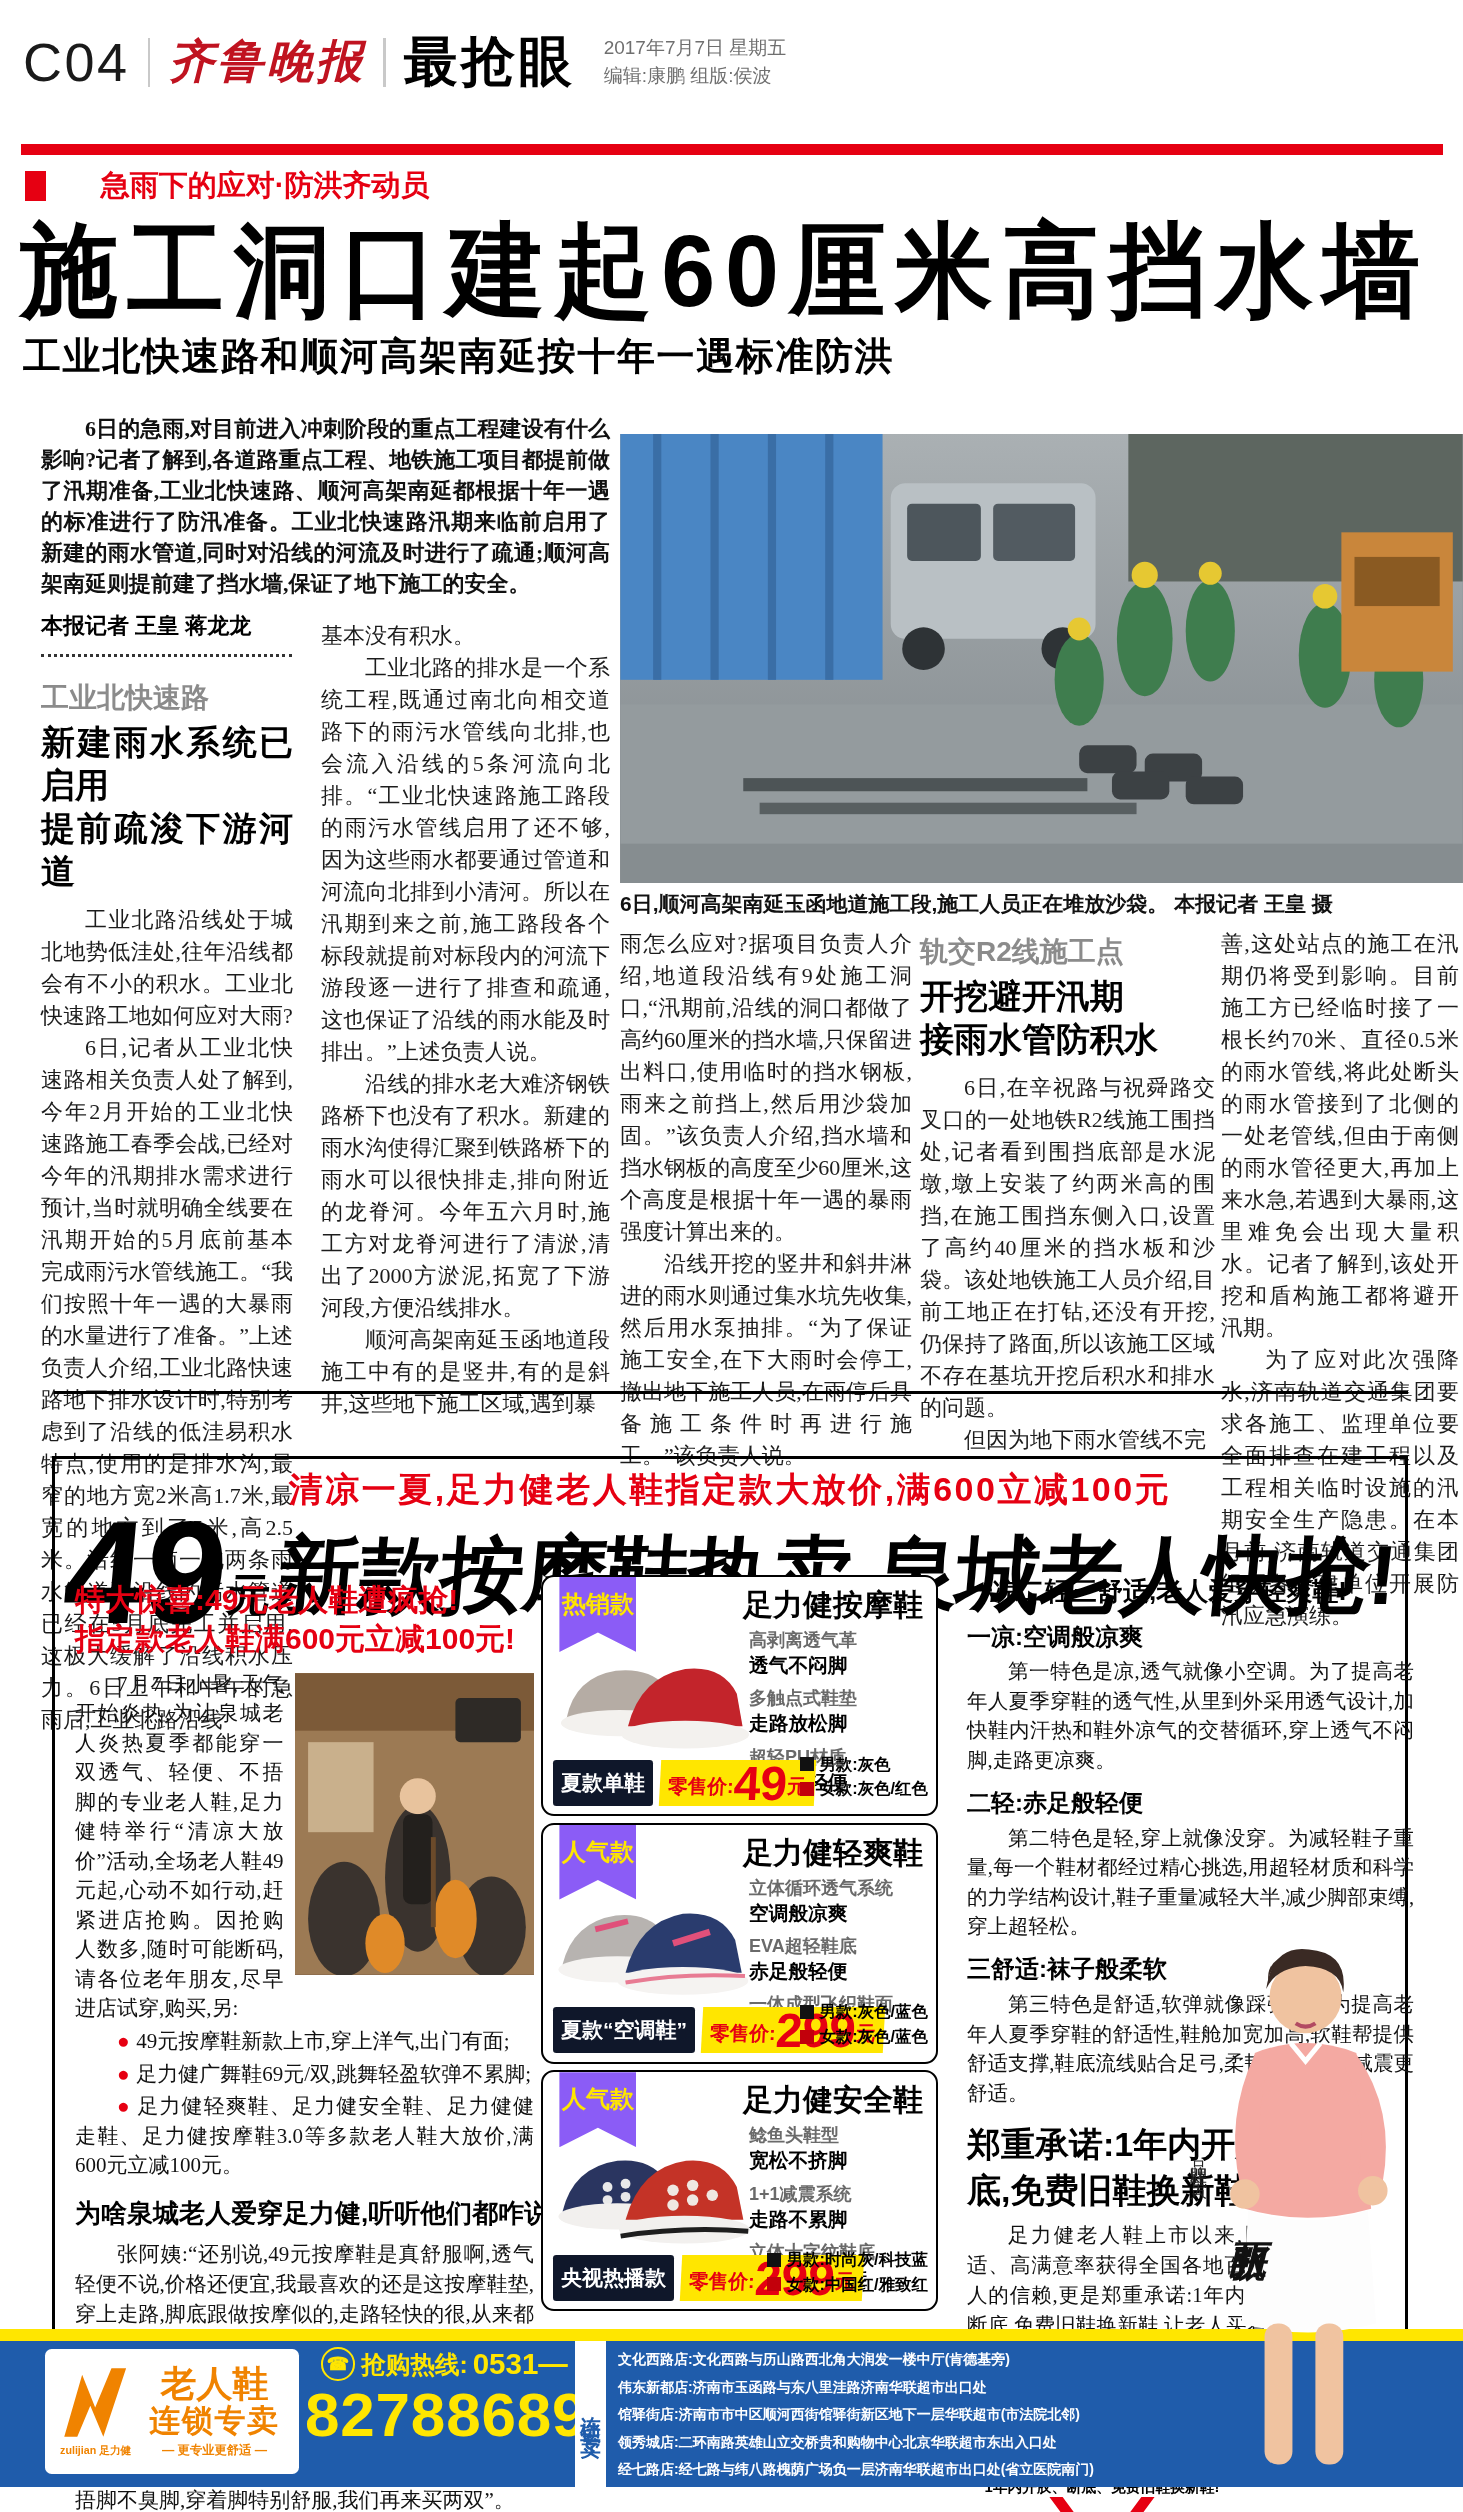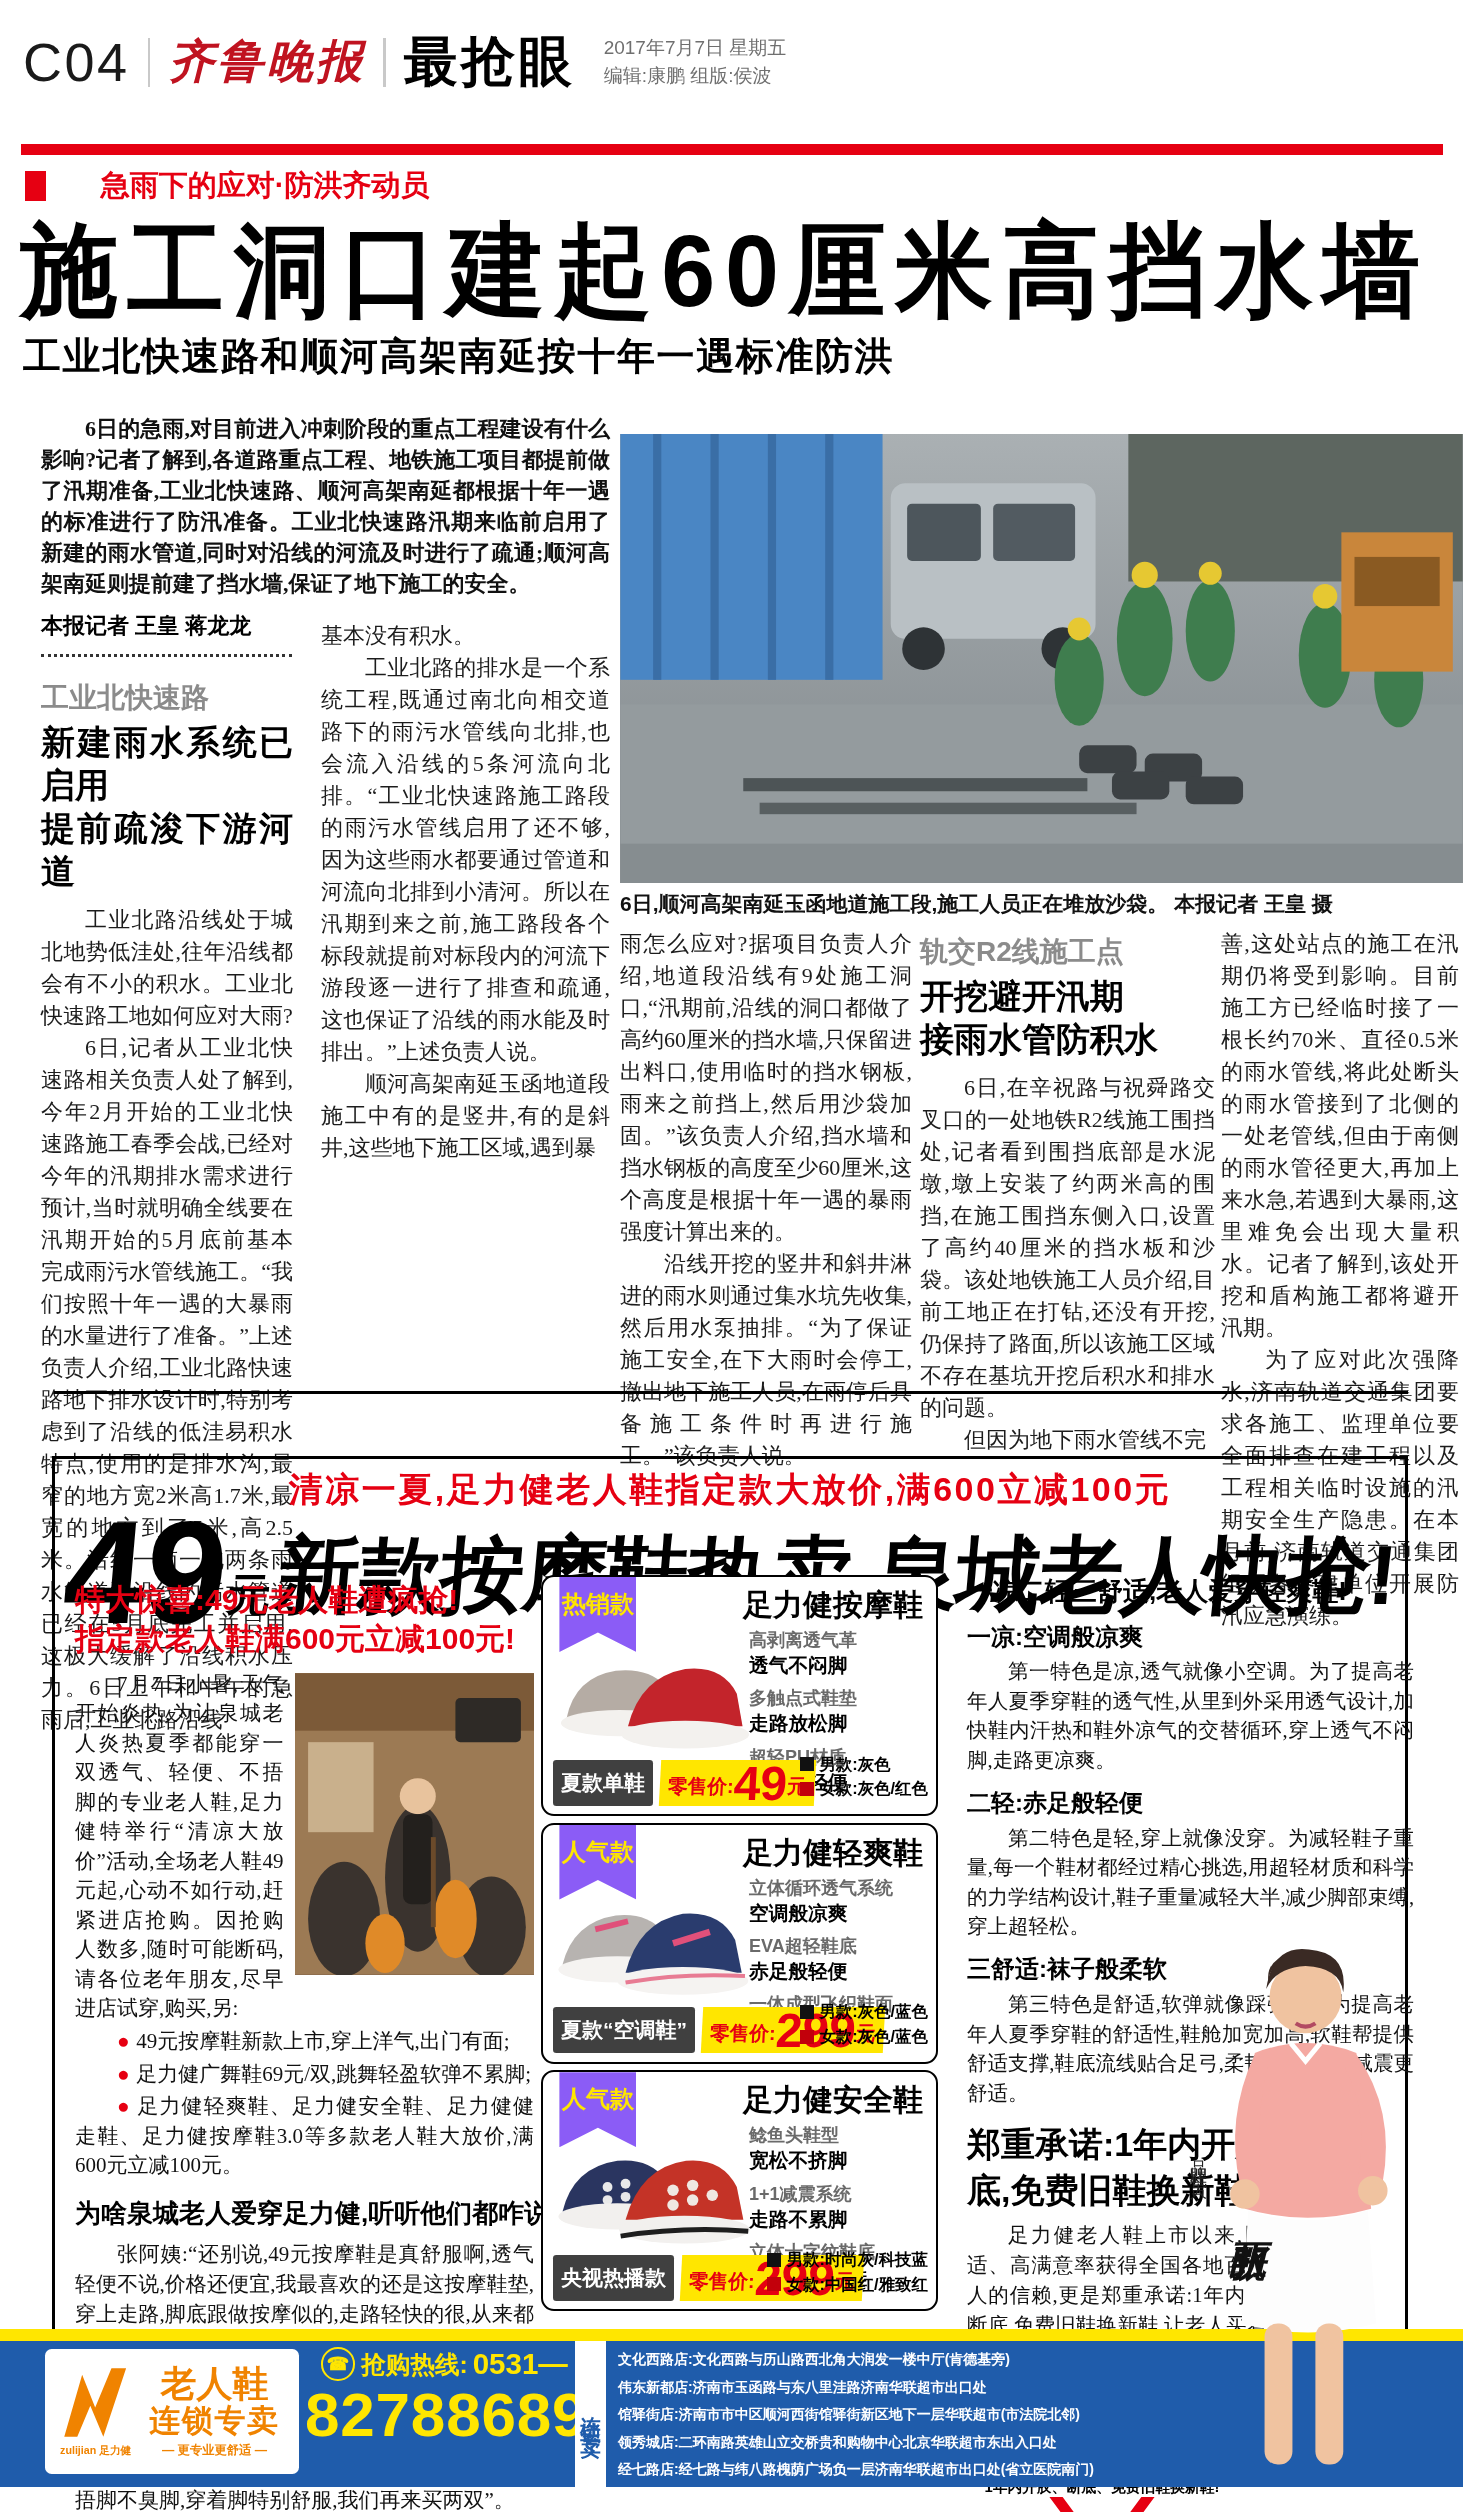--- a/index.html
+++ b/index.html
@@ -66,21 +66,21 @@
   .ad-mid{position:absolute;top:1575px;left:541px;width:397px;}
   .card{position:relative;height:241px;border:2.5px solid #000;border-radius:13px;background:#fff;margin-bottom:6.6px;box-sizing:border-box;overflow:hidden;}
   .ribbon{position:absolute;left:16.4px;top:0;width:77px;height:75px;background:#8b5cf6;color:#ffe600;font-weight:900;font-size:24px;text-align:center;line-height:54px;clip-path:polygon(0 0,100% 0,100% 100%,50% 74%,0 100%);}
   .p-title{position:absolute;right:13px;top:8.2px;font-size:30px;font-weight:900;color:#000;}
   .feats{position:absolute;right:13px;top:51px;width:174px;}
   .feat{margin-bottom:7.4px;}
   .feat .f1{display:block;color:#6a6a6a;font-size:18px;font-weight:bold;}
   .feat .f2{display:block;color:#000;font-size:19.7px;font-weight:900;}
   .shoe{position:absolute;left:6.6px;top:43px;width:201px;height:135px;}
   .p-bottom{position:absolute;left:9.8px;bottom:8.2px;display:flex;align-items:stretch;}
-  .p-tag{background:#404040;color:#fff;font-weight:900;font-size:21px;padding:6.6px 8.2px;border-radius:3.3px;white-space:nowrap;display:flex;align-items:center;}
+  .p-tag{background:#0f172a;color:#fff;font-weight:900;font-size:21px;padding:6.6px 8.2px;border-radius:3.3px;white-space:nowrap;display:flex;align-items:center;}
   .p-price{background:#ffe600;margin-left:6.6px;padding:1.6px 8.2px;display:flex;align-items:flex-end;transform:skewX(-3deg);}
   .p-price .pl{color:#e60012;font-size:19.7px;font-weight:900;padding-bottom:4.9px;}
   .p-price .pv{color:#e60012;font-size:48px;font-weight:900;line-height:43px;}
   .p-price .pu{color:#e60012;font-size:19.7px;font-weight:900;padding-bottom:4.9px;}
   .legend{position:absolute;right:8.2px;bottom:13px;font-size:16.4px;font-weight:bold;color:#000;line-height:24.6px;white-space:nowrap;}
   .legend .sq{display:inline-block;width:14px;height:14px;margin-right:5.7px;vertical-align:-1.6px;}
   .legend .sq.m{background:#111;}
   .legend .sq.f{background:#c2000b;}
 
   
@@ -211,20 +211,21 @@
       <div class="t">新建雨水系统已启用</div>
       <div class="t">提前疏浚下游河道</div>
     </div>
     <p>工业北路沿线处于城北地势低洼处,往年沿线都会有不小的积水。工业北快速路工地如何应对大雨?</p>
     <p>6日,记者从工业北快速路相关负责人处了解到,今年2月开始的工业北快速路施工春季会战,已经对今年的汛期排水需求进行预计,当时就明确全线要在汛期开始的5月底前基本完成雨污水管线施工。“我们按照十年一遇的大暴雨的水量进行了准备。”上述负责人介绍,工业北路快速路地下排水设计时,特别考虑到了沿线的低洼易积水特点,使用的是排水沟,最窄的地方宽2米高1.7米,最宽的地方到了5米,高2.5米。沿线一南一北两条雨水管道和沿线的污水管道已经在5月底完工并启用,这极大缓解了沿线积水压力。6日上午和中午的急雨后,工业北路沿线</p>
   </div>
 
   <div class="col col2">
     <p class="noind">基本没有积水。</p>
     <p>工业北路的排水是一个系统工程,既通过南北向相交道路下的雨污水管线向北排,也会流入沿线的5条河流向北排。“工业北快速路施工路段的雨污水管线启用了还不够,因为这些雨水都要通过管道和河流向北排到小清河。所以在汛期到来之前,施工路段各个标段就提前对标段内的河流下游段逐一进行了排查和疏通,这也保证了沿线的雨水能及时排出。”上述负责人说。</p>
+    <p>沿线的排水老大难济钢铁路桥下也没有了积水。新建的雨水沟使得汇聚到铁路桥下的雨水可以很快排走,排向附近的龙脊河。今年五六月时,施工方对龙脊河进行了清淤,清出了2000方淤泥,拓宽了下游河段,方便沿线排水。</p>
     <p>顺河高架南延玉函地道段施工中有的是竖井,有的是斜井,这些地下施工区域,遇到暴</p>
   </div>
 
   <div class="col col3">
     <p class="noind">雨怎么应对?据项目负责人介绍,地道段沿线有9处施工洞口,“汛期前,沿线的洞口都做了高约60厘米的挡水墙,只保留进出料口,使用临时的挡水钢板,雨来之前挡上,然后用沙袋加固。”该负责人介绍,挡水墙和挡水钢板的高度至少60厘米,这个高度是根据十年一遇的暴雨强度计算出来的。</p>
     <p>沿线开挖的竖井和斜井淋进的雨水则通过集水坑先收集,然后用水泵抽排。“为了保证施工安全,在下大雨时会停工,撤出地下施工人员,在雨停后具备施工条件时再进行施工。”该负责人说。</p>
   </div>
 
   <div class="col col4">
     <div class="sh">

